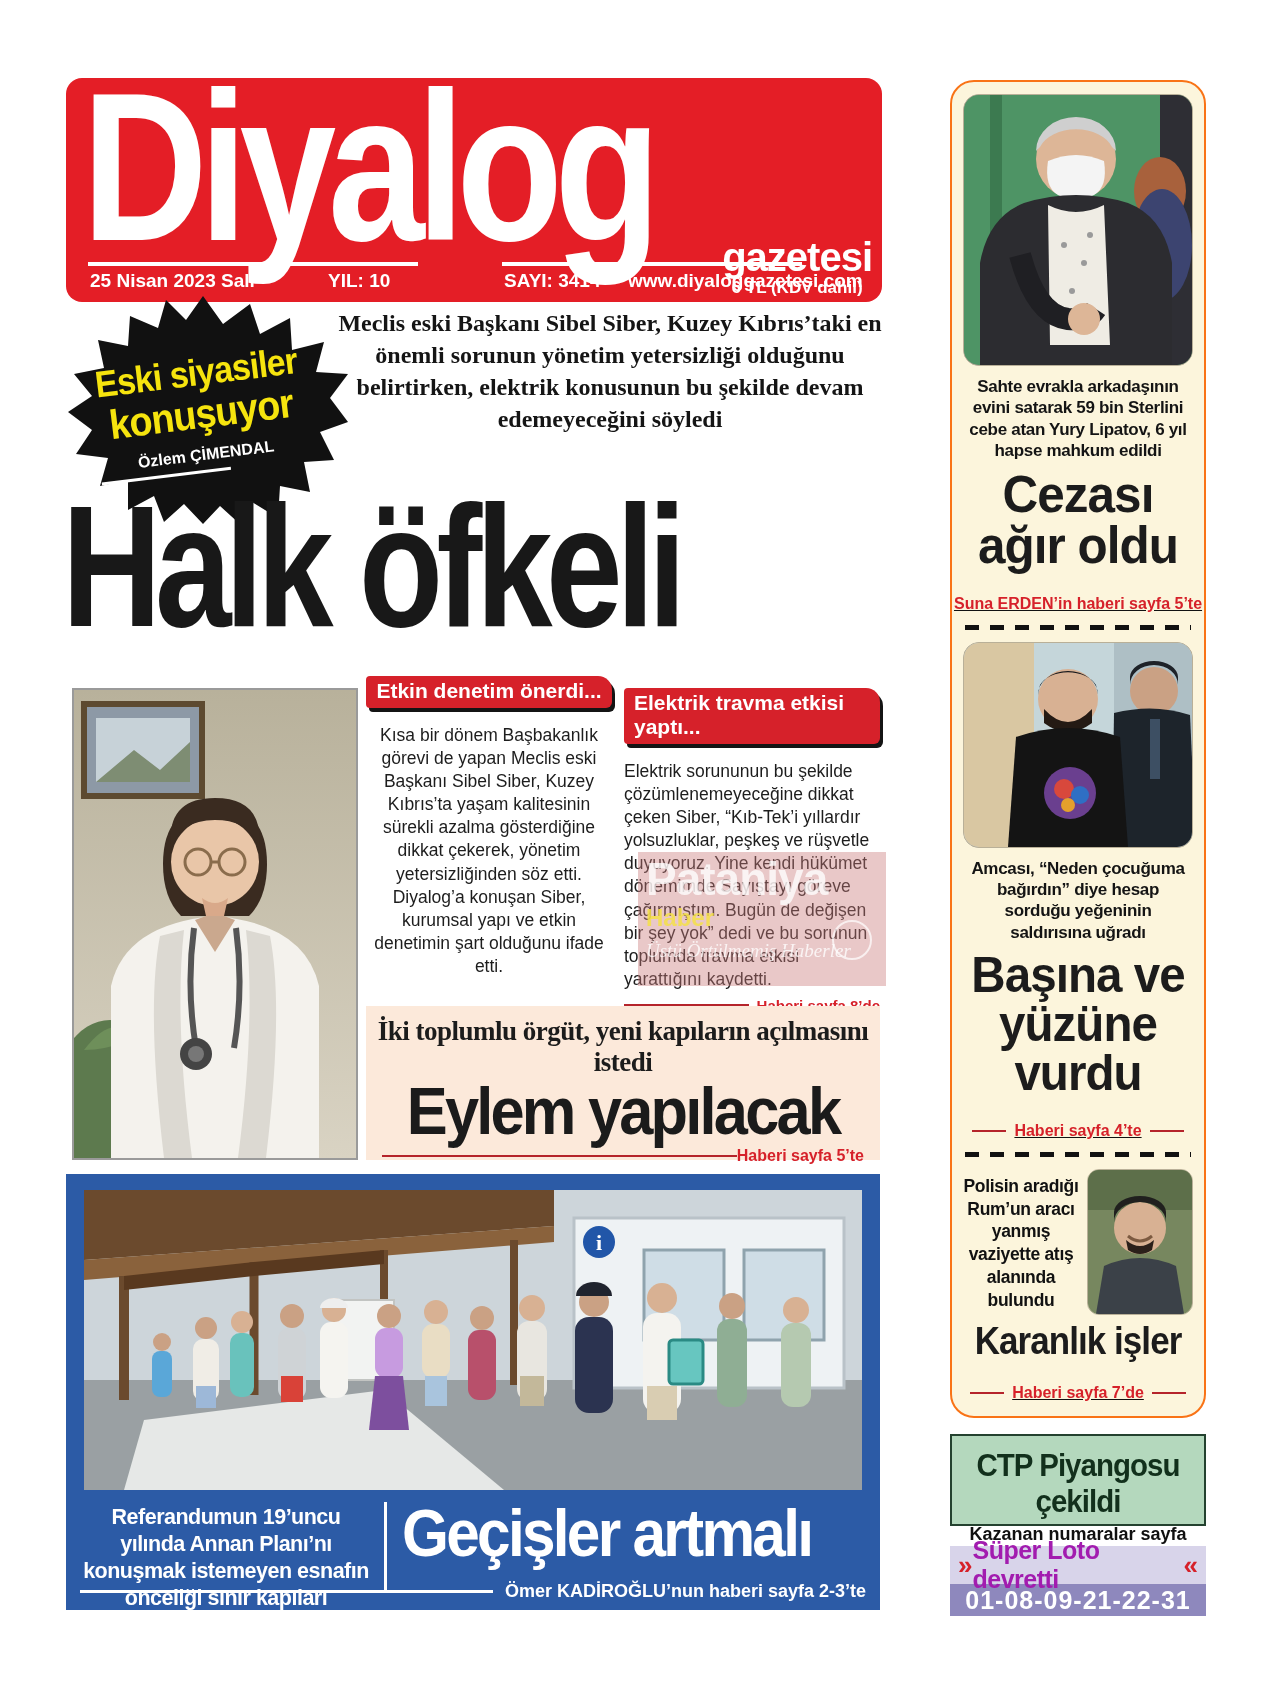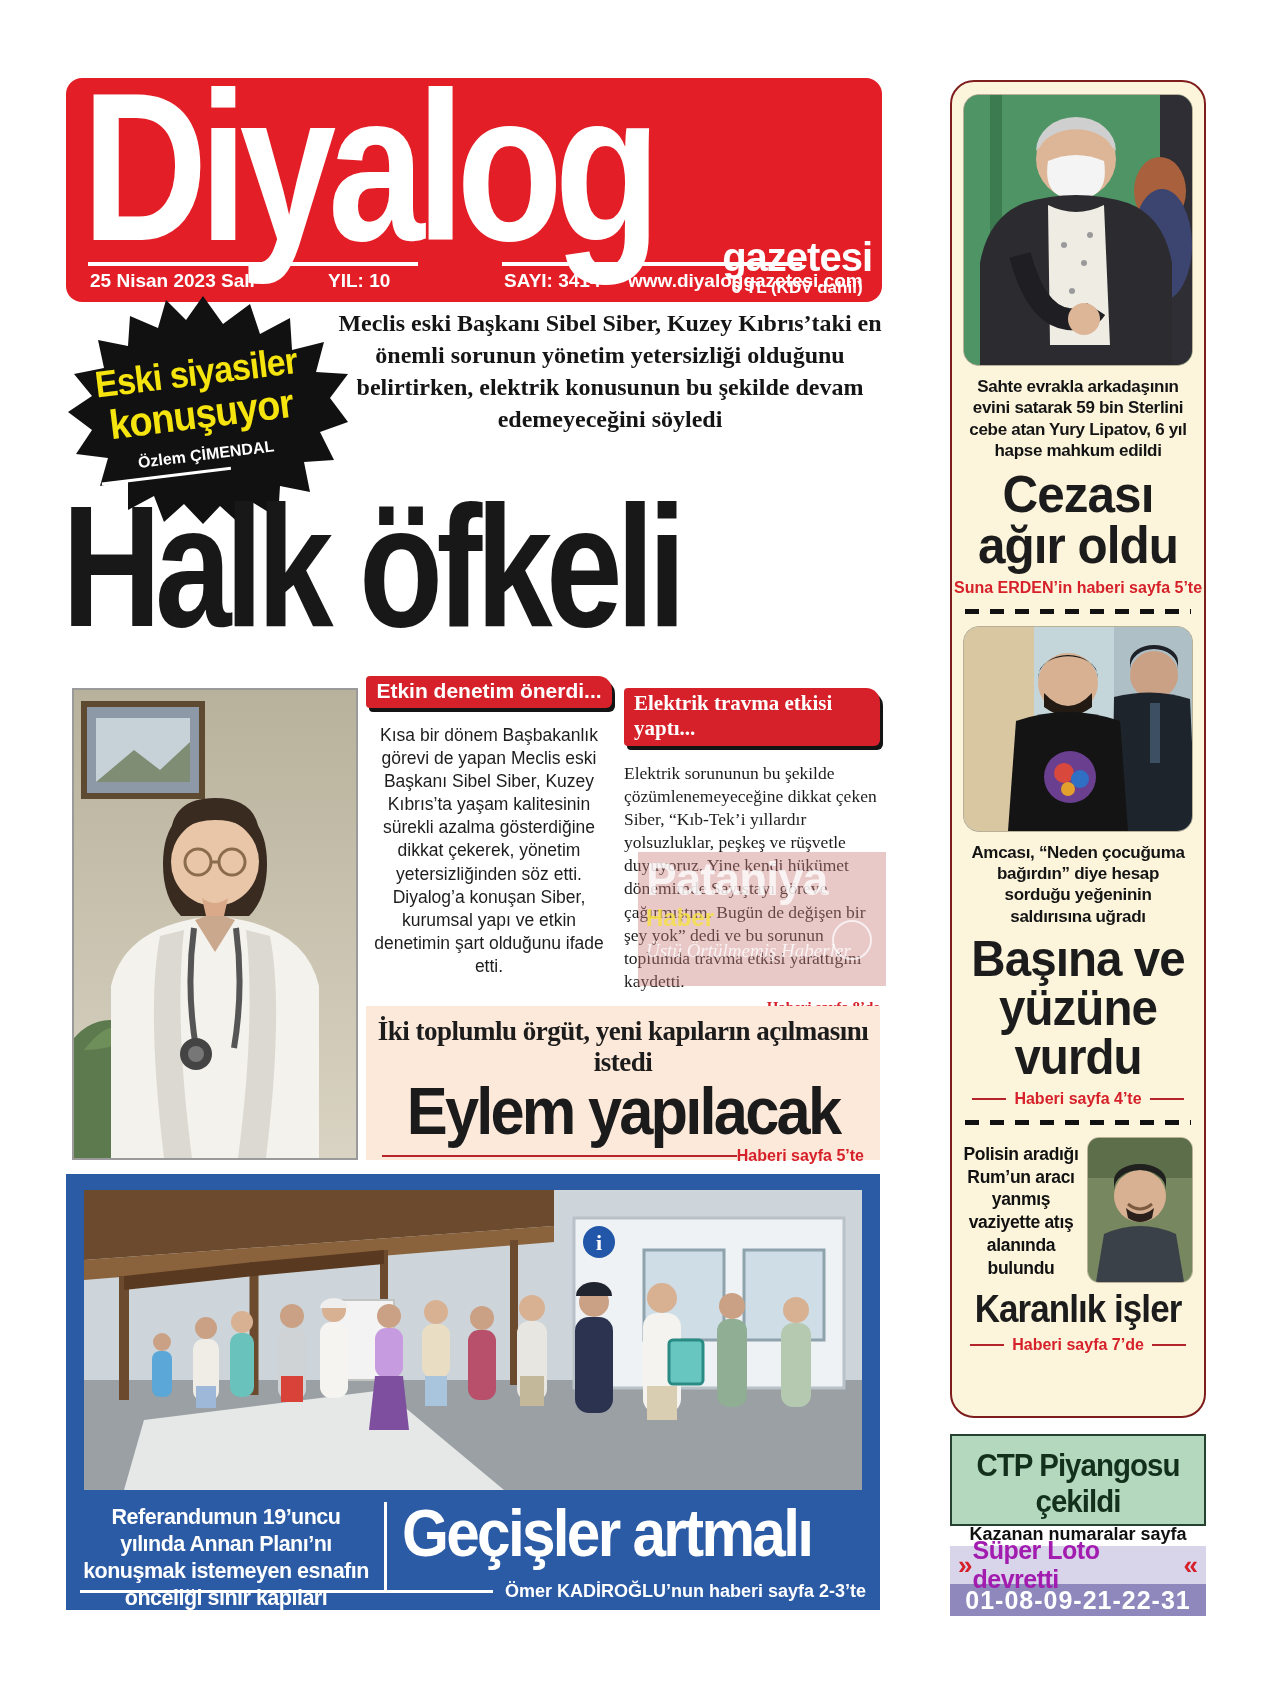--- a/index.html
+++ b/index.html
@@ -61,21 +61,21 @@
   }
 
   
   .photo-frame { border:2px solid #9a9a9a; background:#ddd; overflow:hidden; }
   .doctor-photo { left:72px; top:688px; width:286px; height:472px; }
   .photo-frame svg, .side-photo svg, .border-photo svg { display:block; }
 
   
   .col { width:246px; }
   .col1 { left:366px; top:676px;text-align:center; }
-  .col2 { left:624px; top:688px; width:256px;font-family:Liberation Serif, serif; }
+  .col2 { left:624px; top:688px; width:256px; }
   .col-header {
     background:#d6212a; color:#fff; font-weight:700; font-size:21px;
     padding:3px 10px 5px 10px; border-radius:4px 14px 6px 4px;
     box-shadow:3px 4px 0 0 #141414; display:inline-block; min-width:230px;
   }
   .col-body { margin-top:16px; font-size:17.5px; line-height:1.32; color:#1d1d1d; }
   .col-ref { display:flex; align-items:center; gap:8px; margin-top:6px; }
   .col-ref .rline { flex:1; height:2px; background:#b5242b; }
   .ref-text { color:#d6212a; font-weight:700; font-size:15px; white-space:nowrap; }
 
@@ -122,38 +122,38 @@
     font-size:67px; font-weight:900; letter-spacing:-3px;
     transform:scaleX(.90); transform-origin:left top;
   }
   .bb-bottomrow { position:absolute; left:14px; bottom:8px; width:786px; display:flex; align-items:center; gap:12px; }
   .bb-bottomrow .wline { flex:1; height:3px; background:#fff; }
   .bb-byline { font-size:18px; font-weight:700; white-space:nowrap; }
 
   
   .sidebar {
     left:950px; top:80px; width:256px; height:1338px;
-    background:#fcf5dc; border:2px solid #7f1d1d; border-radius:24px;
+    background:#fcf5dc; border:2px solid #f97316; border-radius:24px;
     padding:12px 11px 0 11px;
   }
   .side-photo { border-radius:16px; overflow:hidden; border:1px solid #b9b098; background:#888; }
   .sp1 { height:272px; }
   .sp2 { height:206px; }
   .side-caption {
     margin-top:10px; text-align:center; font-weight:700; font-size:17px;
     line-height:1.25; color:#141414; letter-spacing:-.3px;
   }
   .side-headline {
     text-align:center; font-weight:900; color:#1c1c1c; letter-spacing:-1px;
     line-height:.98; margin-top:8px;
   }
   .sh-size1 { font-size:52px; transform:scaleX(.95); }
   .sh-size2 { font-size:50px; transform:scaleX(.95); }
   .sh-size3 { font-size:38px; transform:scaleX(.92); white-space:nowrap; }
-  .side-ref { margin-top:8px; display:flex; align-items:center; gap:8px; justify-content:center; }
+  .side-ref { margin-top:24px; display:flex; align-items:center; gap:8px; justify-content:center;text-decoration:underline; }
   .side-ref .rline { width:34px; height:2px; background:#b5242b; }
   .side-ref .ref-text { font-size:16px; }
   .dashes { height:5px; margin:12px 2px;
     background:repeating-linear-gradient(90deg,#111 0 14px,transparent 14px 25px); }
   .story3-row { display:flex; gap:8px; margin-top:2px; }
   .story3-text { width:116px; text-align:center; font-weight:700; font-size:17.5px; line-height:1.3; letter-spacing:-.3px; padding-top:6px; }
   .story3-photo { width:106px; height:146px; border-radius:12px; overflow:hidden; border:1px solid #b9b098; }
 
   
   .lottery {

